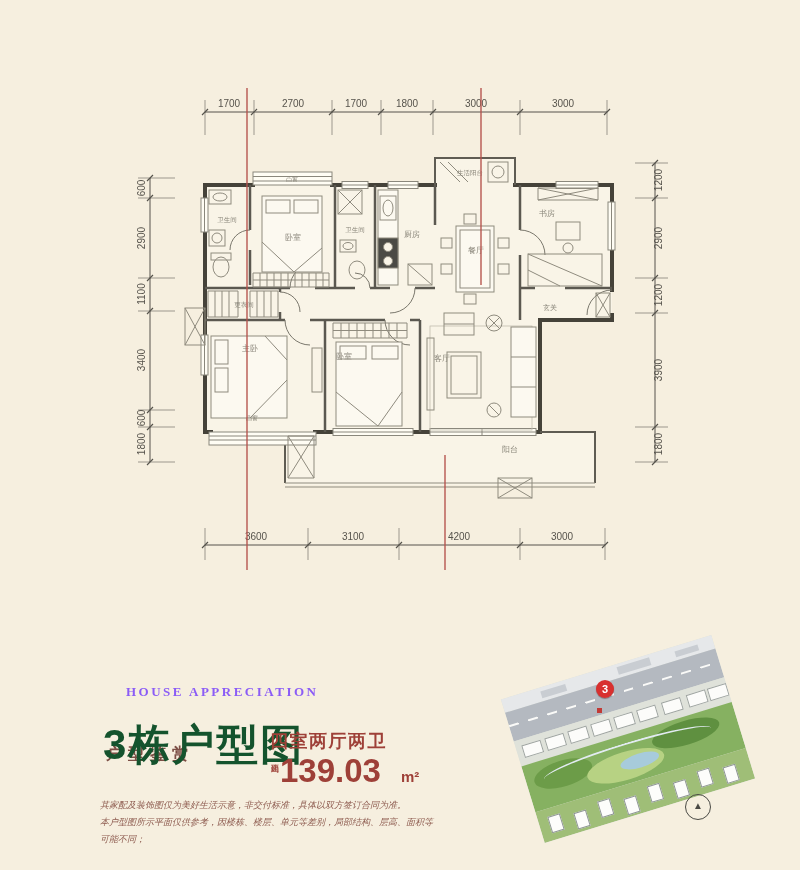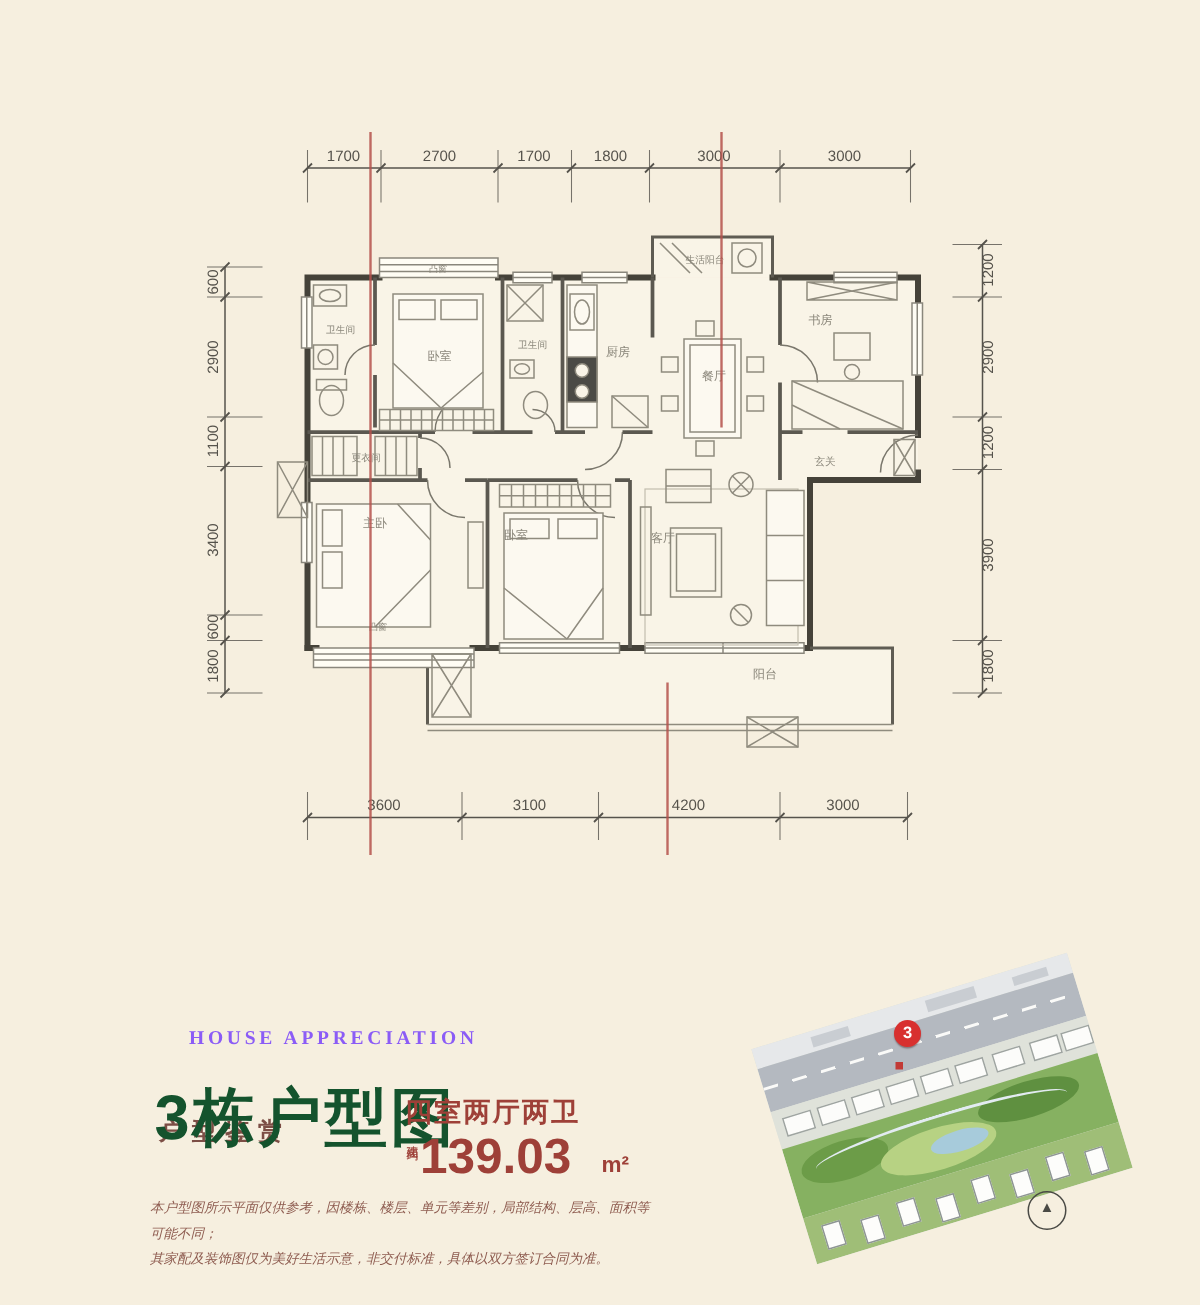--- a/index.html
+++ b/index.html
@@ -289,22 +289,22 @@
   <div class="big-title">3栋户型图</div>
   <div class="spec-block">
     <div class="spec-rooms">四室两厅两卫</div>
     <div class="spec-area">
       <span class="area-prefix">建面约</span>
       <span class="area-value">139.03</span>
       <span class="area-unit">m²</span>
     </div>
   </div>
   <div class="disclaimer">
+    <div>其家配及装饰图仅为美好生活示意，非交付标准，具体以双方签订合同为准。</div>
     <div>本户型图所示平面仅供参考，因楼栋、楼层、单元等差别，局部结构、层高、面积等可能不同；</div>
-    <div>其家配及装饰图仅为美好生活示意，非交付标准，具体以双方签订合同为准。</div>
   </div>
 
   <div class="sitemap">
     <div class="map-rot">
       <div class="band band-city">
         <div class="roof" style="left:40px;top:4px;width:26px;height:7px;"></div>
         <div class="roof" style="left:120px;top:3px;width:34px;height:8px;"></div>
         <div class="roof" style="left:180px;top:5px;width:24px;height:6px;"></div>
       </div>
       <div class="band band-road">

